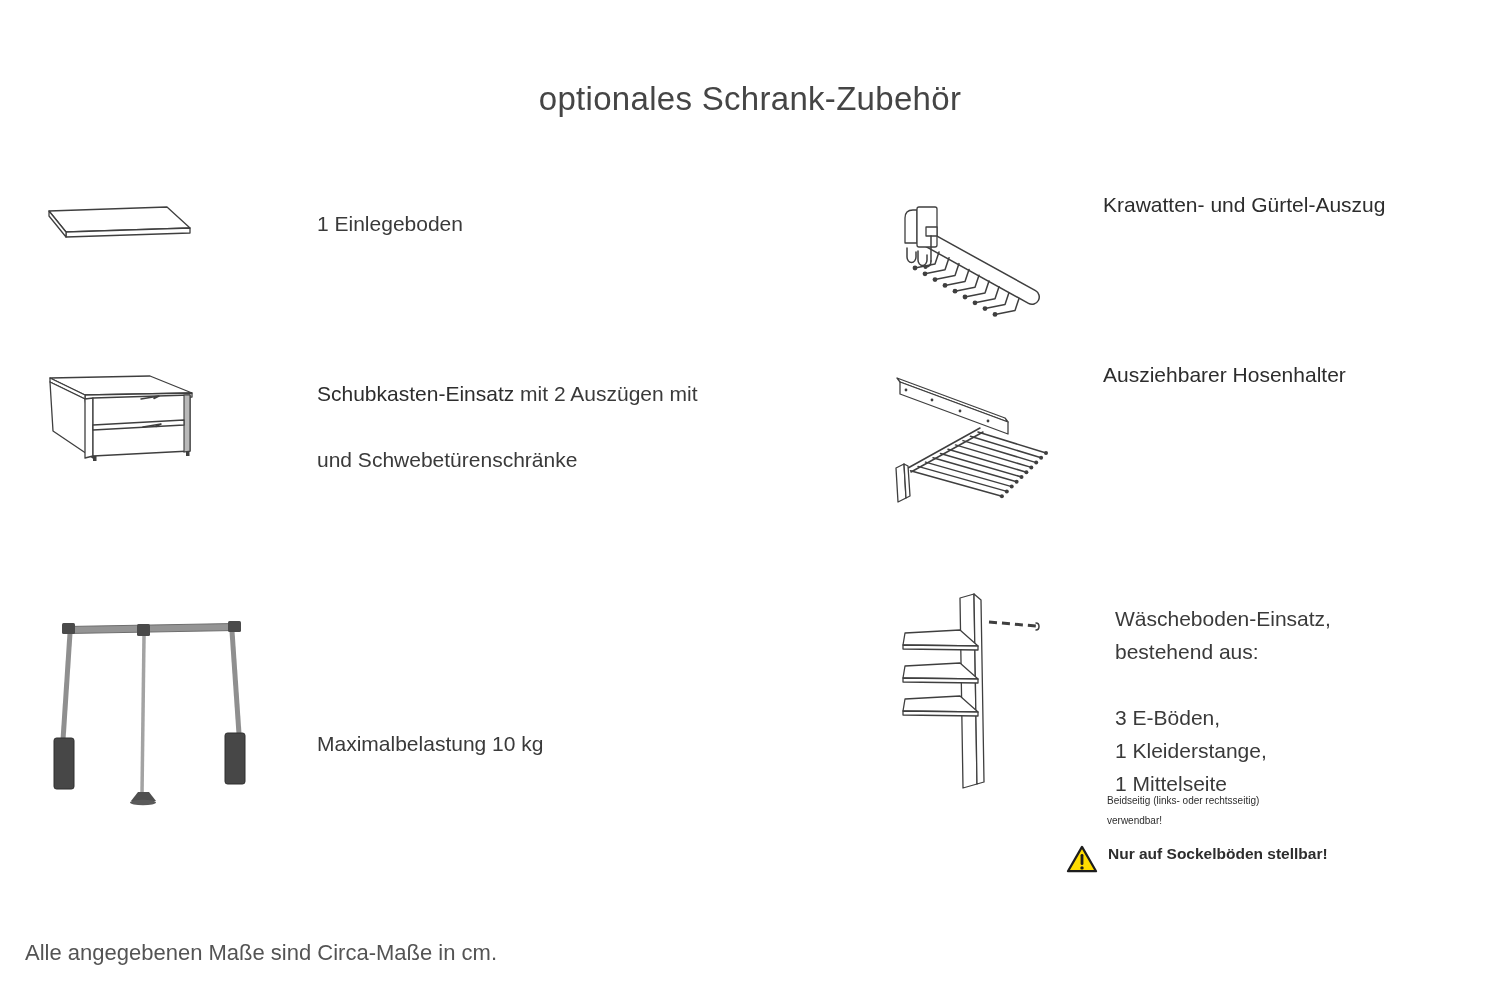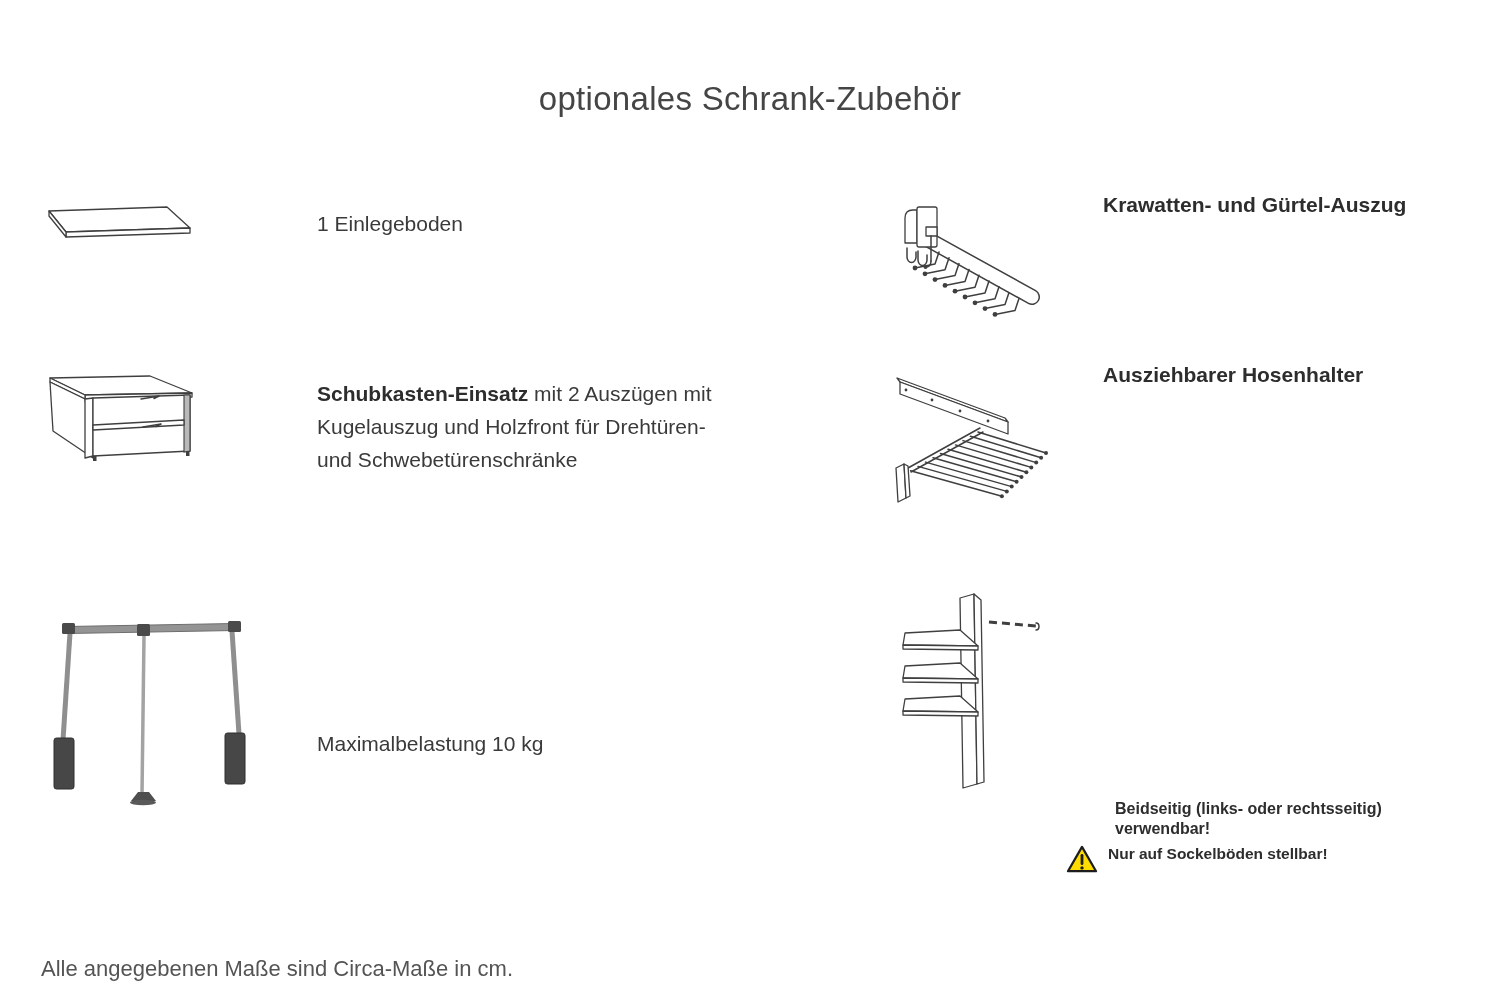--- a/index.html
+++ b/index.html
@@ -5,29 +5,29 @@
   html,body{margin:0;padding:0;background:#fff;}
   body{width:1500px;height:1000px;position:relative;overflow:hidden;
        font-family:"Liberation Sans",sans-serif;}
   .page{position:absolute;inset:0;}
   .title{position:absolute;left:0;right:0;top:80px;margin:0;text-align:center;
          font-size:33px;font-weight:300;color:var(--title-gray,#454545);letter-spacing:.3px;}
   .fig{position:absolute;margin:0;}
   .fig svg{width:100%;height:100%;display:block;}
   .body{position:absolute;margin:12px;font-size:21px;line-height:33px;
         color:var(--text,#3a3a3a);white-space:nowrap;}
-  .body strong,.heading{font-weight:bold;color:var(--heading,#2d2d2d);}
+  .body strong,.heading{font-weight:normal;color:var(--heading,#2d2d2d);}
   .heading{position:absolute;margin:0;font-size:21px;white-space:nowrap;}
-  .small-bold{position:absolute;margin:10px;font-size:16px;font-weight:bold;line-height:20px;
+  .small-bold{position:absolute;margin:2px;font-size:10px;font-weight:normal;line-height:20px;
               color:var(--heading,#2d2d2d);white-space:nowrap;}
   .warning-row{position:absolute;display:flex;gap:10px;}
   .warn-icon{display:block;width:32px;height:29px;}
   .warn-icon svg{width:100%;height:100%;display:block;}
   .warn-text{font-size:15.5px;font-weight:bold;color:var(--heading,#222);white-space:nowrap;}
-  .footer{position:absolute;margin:16px;font-size:22px;font-weight:300;
+  .footer{position:absolute;margin:0;font-size:22px;font-weight:300;
           color:var(--light-text,#545454);white-space:nowrap;}
   
   .ln{fill:#fff;stroke:var(--line-art,#3f3f3f);stroke-width:1.3;
       stroke-linejoin:round;stroke-linecap:round;}
   .wire{fill:none;stroke:var(--line-art,#3f3f3f);stroke-width:1.5;
         stroke-linejoin:round;stroke-linecap:round;}
   .dot{fill:var(--line-art,#3f3f3f);stroke:none;}
 </style>
 </head>
 <body>
@@ -56,21 +56,21 @@
       <polygon points="138,21 144,21 144,77 138,78" fill="#b9b9b9" stroke="#3f3f3f" stroke-width="1.1"></polygon>
       <polygon class="ln" points="47,51 138,46 138,51 47,56"></polygon>
       <polyline class="wire" points="95,25 113,22 108,24.5"></polyline>
       <polyline class="wire" points="97,53 115,50 110,52.5"></polyline>
       <rect class="dot" x="47" y="82" width="3.5" height="5"></rect>
       <rect class="dot" x="140" y="77" width="3.5" height="5"></rect>
     </svg>
   </figure>
   <p class="body" style="left:305px;top:365px;width:500px">
     <strong>Schubkasten-Einsatz</strong><span> mit 2 Auszügen mit</span><br>
-    <span>Kugelauszug und Holzfront für Drehtüren-</span><br>
+    <br>
     <span>und Schwebetürenschränke</span>
   </p>
 
   <figure class="fig" style="left:52px;top:620px;width:196px;height:188px">
     <svg viewBox="0 0 196 188">
       <line x1="18" y1="13" x2="11" y2="120" stroke="#8f8f8f" stroke-width="5"></line>
       <line x1="180" y1="11" x2="187" y2="114" stroke="#8f8f8f" stroke-width="5"></line>
       <line x1="92" y1="16" x2="90" y2="174" stroke="#a3a3a3" stroke-width="3.5"></line>
       <rect x="16" y="5" width="166" height="7" fill="#949494" stroke="#6e6e6e" stroke-width="1" transform="rotate(-1 99 8)"></rect>
       <rect x="10" y="3" width="13" height="11" rx="1.5" fill="#4a4a4a"></rect>
@@ -165,20 +165,28 @@
       <line x1="93" y1="32" x2="140" y2="36" stroke="#3f3f3f" stroke-width="3" stroke-dasharray="8,5"></line>
       <path class="wire" d="M140,33 a3,3.5 0 0 1 0,7"></path>
       <polygon class="ln" points="7,55 9,43 64,40 82,56"></polygon>
       <polygon class="ln" points="7,55 82,56 82,60 7,59"></polygon>
       <polygon class="ln" points="7,88 9,76 64,73 82,89"></polygon>
       <polygon class="ln" points="7,88 82,89 82,93 7,92"></polygon>
       <polygon class="ln" points="7,121 9,109 64,106 82,122"></polygon>
       <polygon class="ln" points="7,121 82,122 82,126 7,125"></polygon>
     </svg>
   </figure>
+  <p class="body" style="left:1103px;top:590px">
+    <span>Wäscheboden-Einsatz,</span><br>
+    <span>bestehend aus:</span><br>
+    <br>
+    <span>3 E-Böden,</span><br>
+    <span>1 Kleiderstange,</span><br>
+    <span>1 Mittelseite</span>
+  </p>
   <p class="small-bold" style="left:1105px;top:789px">
     <span>Beidseitig (links- oder rechtsseitig)</span><br>
     <span>verwendbar!</span>
   </p>
   <div class="warning-row" style="left:1066px;top:845px">
     <span class="warn-icon">
       <svg viewBox="0 0 34 31">
         <path d="M17,2 L32,28 L2,28 Z" fill="var(--warning-yellow,#ffdc00)" stroke="#1d1d1d" stroke-width="2.4" stroke-linejoin="round"></path>
         <line x1="17" y1="11" x2="17" y2="20" stroke="#1d1d1d" stroke-width="3" stroke-linecap="round"></line>
         <circle cx="17" cy="24.5" r="1.8" fill="#1d1d1d"></circle>

